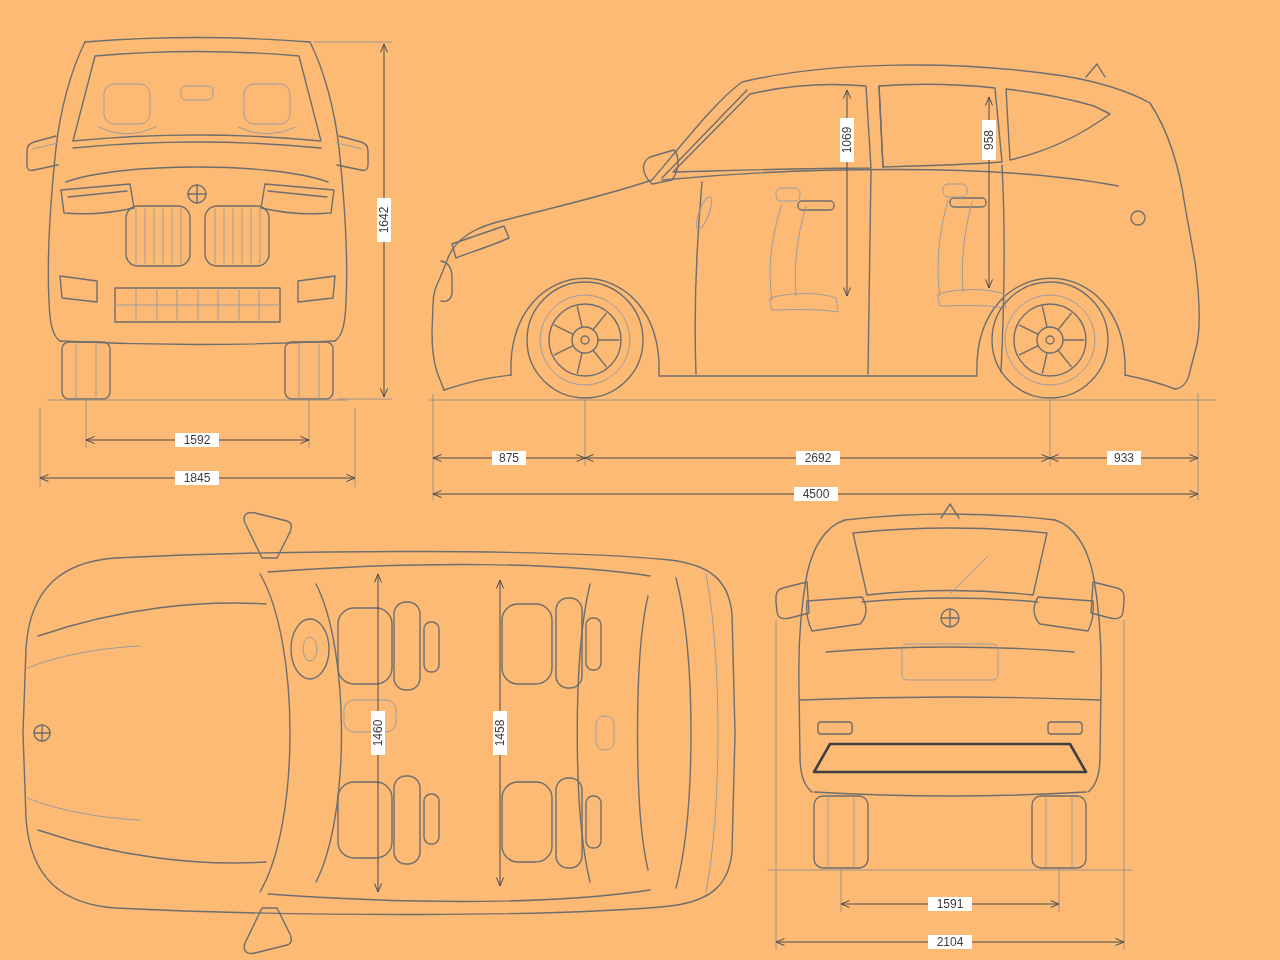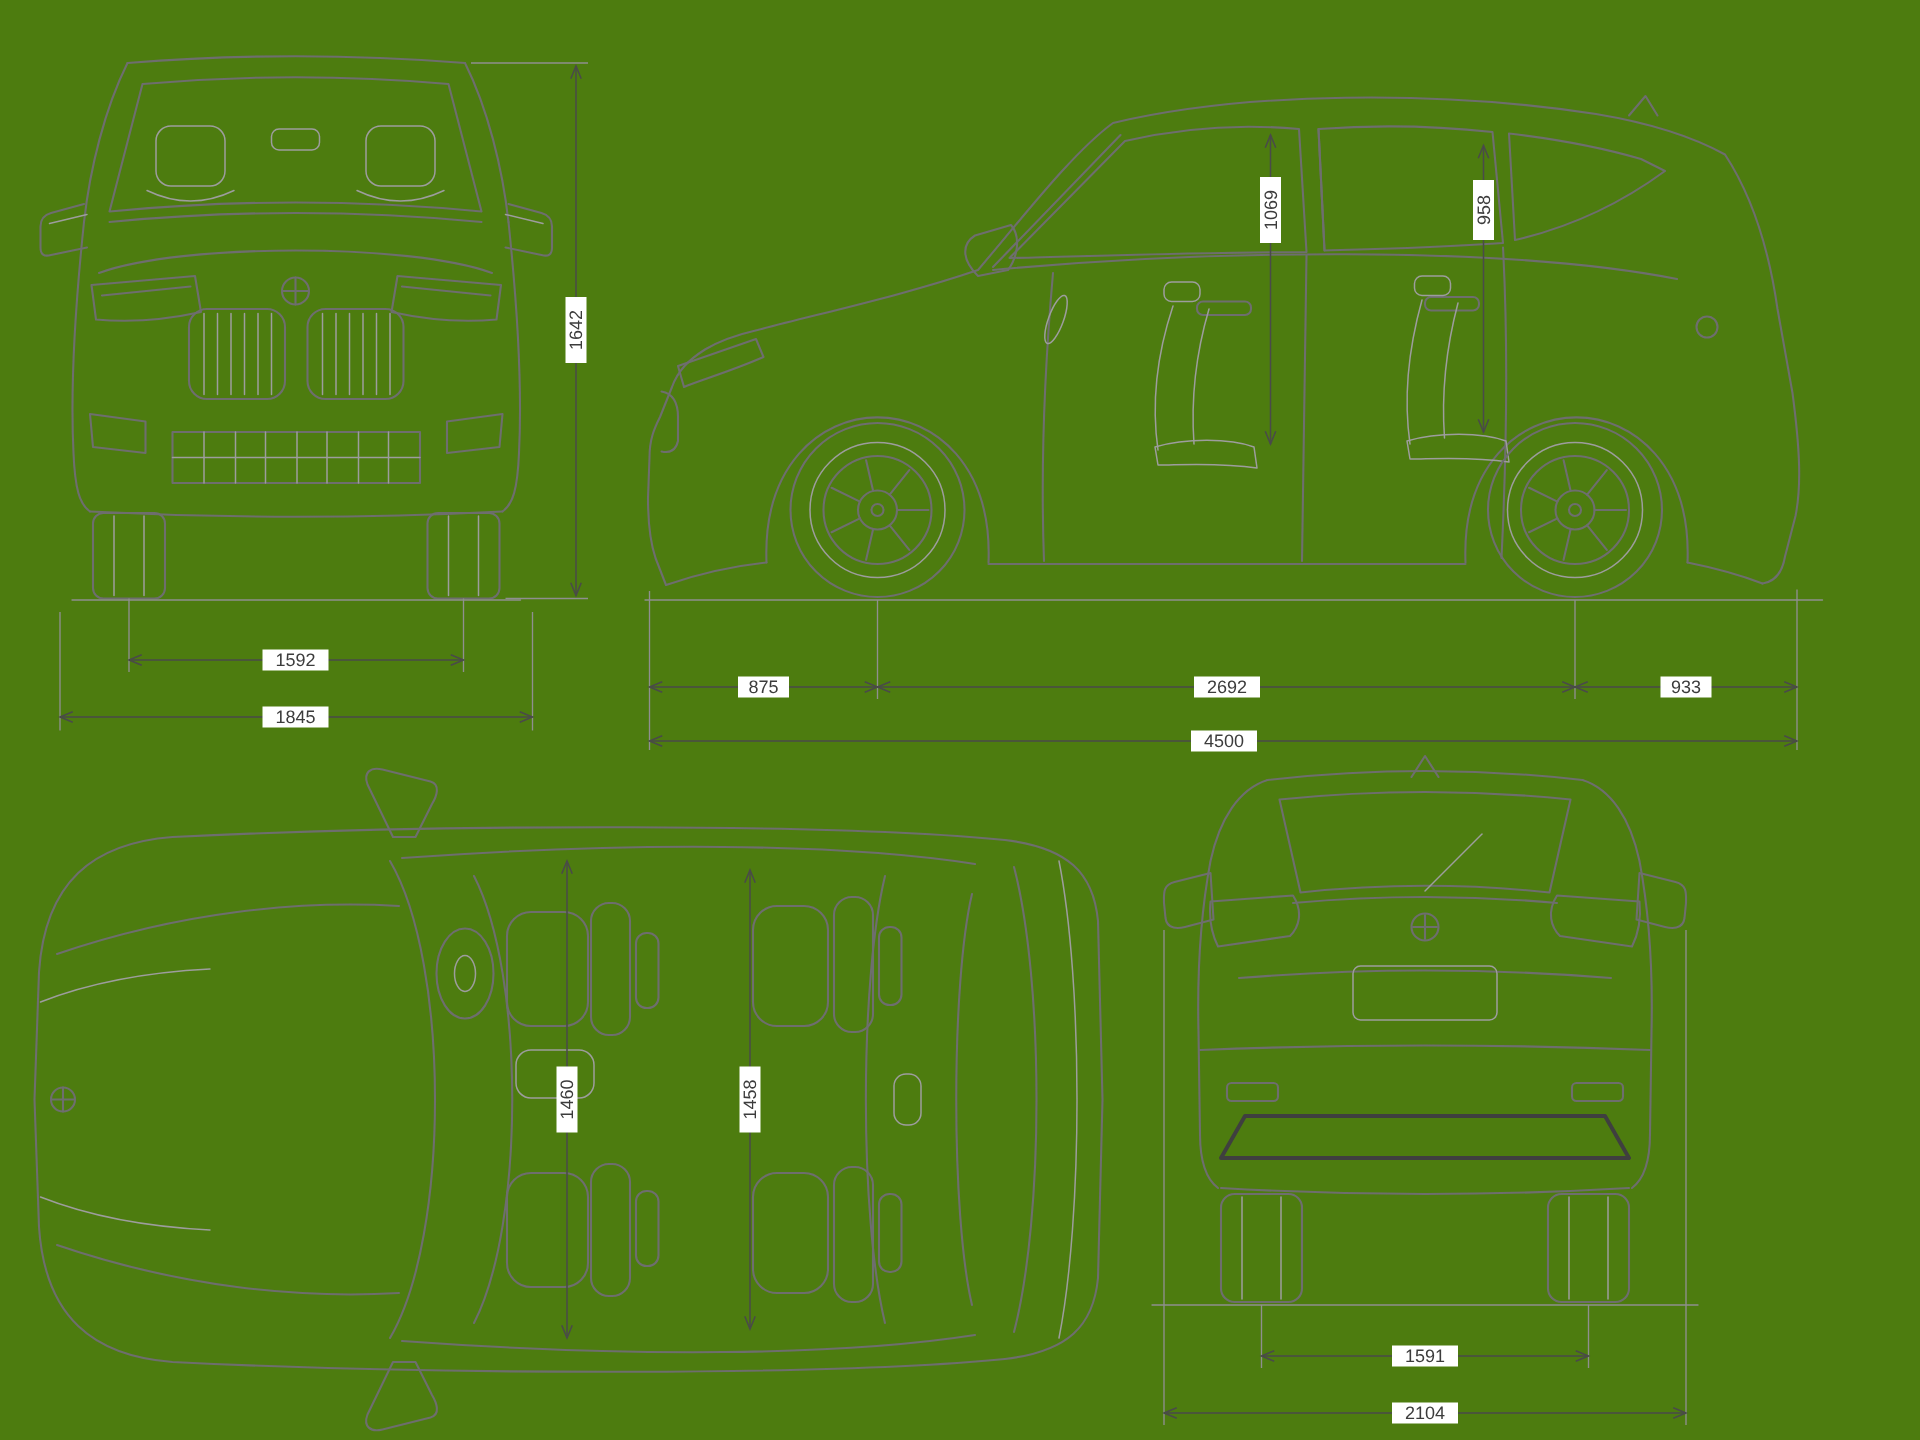--- a/index.html
+++ b/index.html
@@ -1,16 +1,16 @@
 <!DOCTYPE html>
 <html><head>
 <meta charset="utf-8">
 <style>
   html,body{margin:0;padding:0;background:#fdfdfd;}
-  .canvas{position:relative;width:1280px;height:960px;background:#4d7c0f;overflow:hidden;font-family:"Liberation Sans",sans-serif;}
+  .canvas{position:relative;width:1280px;height:960px;background:#fdba74;overflow:hidden;font-family:"Liberation Sans",sans-serif;}
   svg{display:block}
   .ln{stroke:#6e6e6e;fill:none;stroke-width:1.4;stroke-linecap:round;stroke-linejoin:round;}
   .ln-light{stroke:#9d9d9d;fill:none;stroke-width:1;stroke-linecap:round;stroke-linejoin:round;}
   .ln-bold{stroke:#3f3f3f;fill:none;stroke-width:2.6;stroke-linejoin:round;}
   .dim{stroke:#4a4a4a;fill:none;stroke-width:1;}
   .ext{stroke:#8f8f8f;fill:none;stroke-width:0.9;}
   .lblbg{fill:#ffffff;stroke:none;}
   .lbl{fill:#3c3c3c;font-size:12px;font-family:"Liberation Sans",sans-serif;stroke:none;text-anchor:middle;}
 </style>
 </head>

